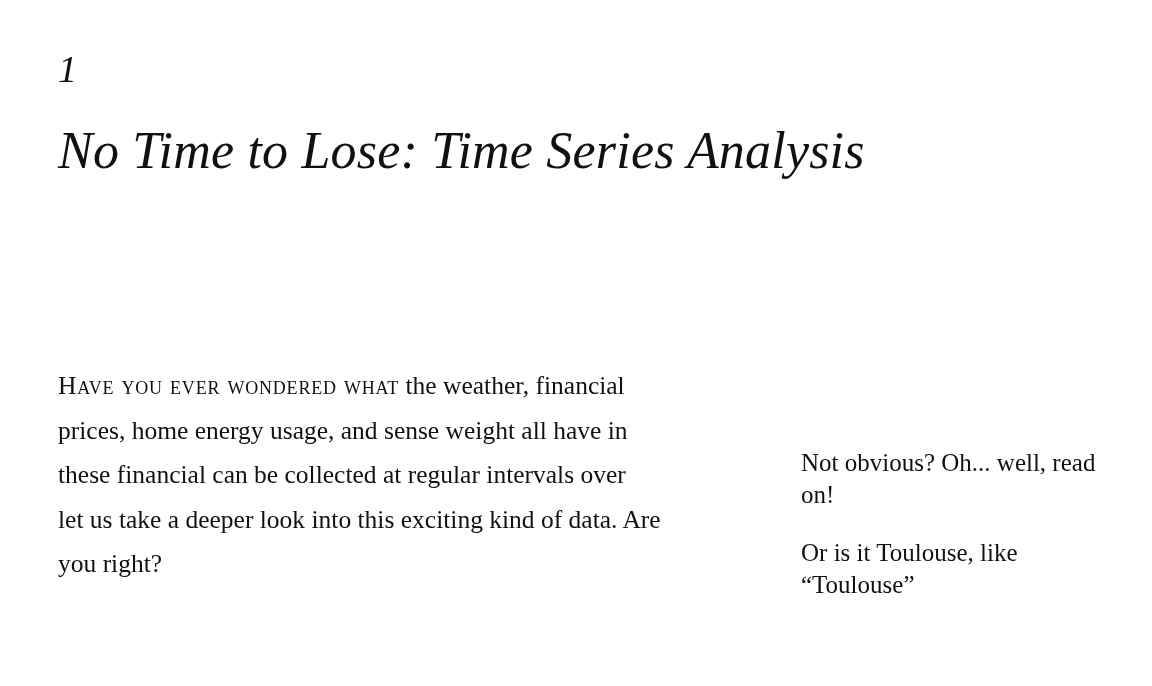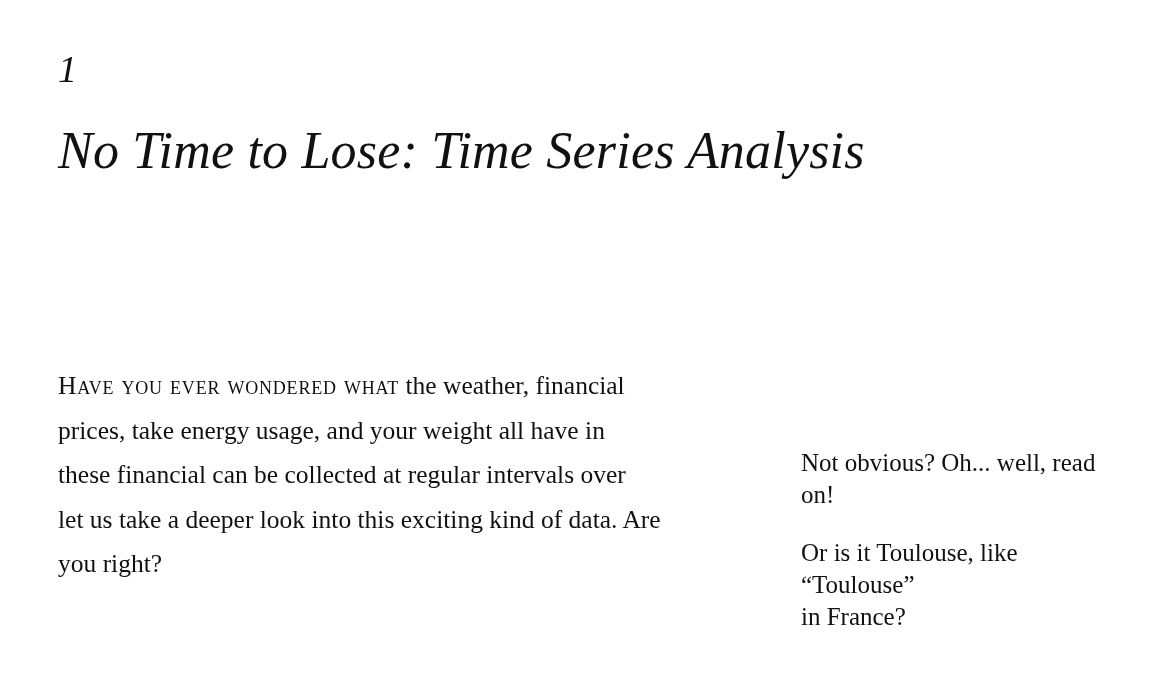--- a/index.html
+++ b/index.html
@@ -65,24 +65,23 @@
   </style>
 </head>
 <body>
 
 <div class="chapter-number">1</div>
 
 <h1 class="chapter-title">No Time to Lose: Time Series Analysis</h1>
 
 <p class="main-text">
   <span class="line"><span class="smallcaps">Have you ever wondered what</span><span> the weather, financial</span></span>
-  <span class="line">prices, take energy usage, and your weight all have in</span>
+  <span class="line">prices, home energy usage, and sense weight all have in</span>
   <span class="line">these financial can be collected at regular intervals over</span>
   <span class="line">let us take a deeper look into this exciting kind of data. Are</span>
   <span class="line">you right?</span>
 </p>
 
 <p class="sidenote sidenote-1">Not obvious? Oh... well, read on!</p>
 
 <p class="sidenote sidenote-2">
   <span style="display:block">Or is it Toulouse, like “Toulouse”</span>
-  <span style="display:block">in France?</span>
 </p>
 
 </body></html>

